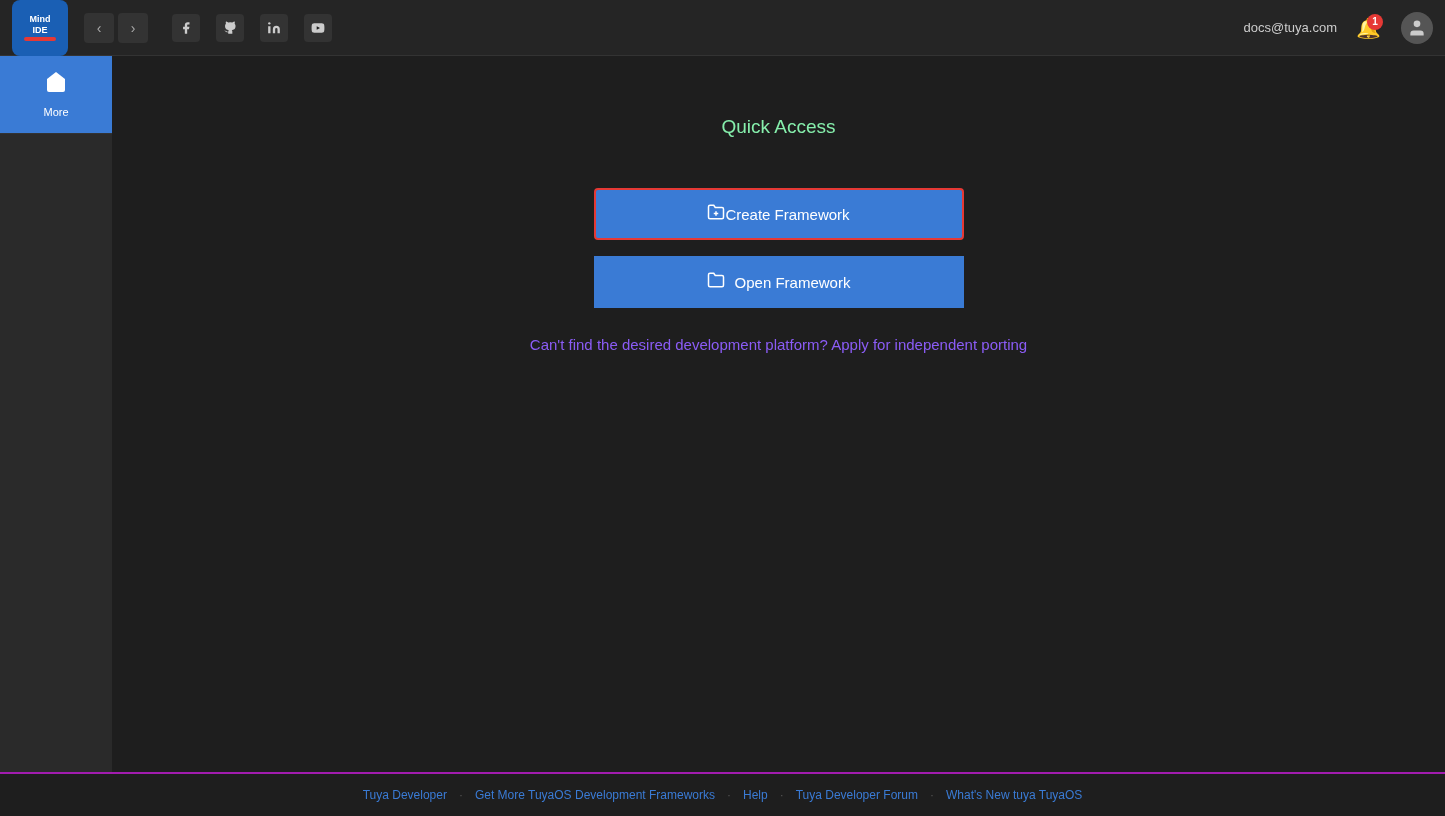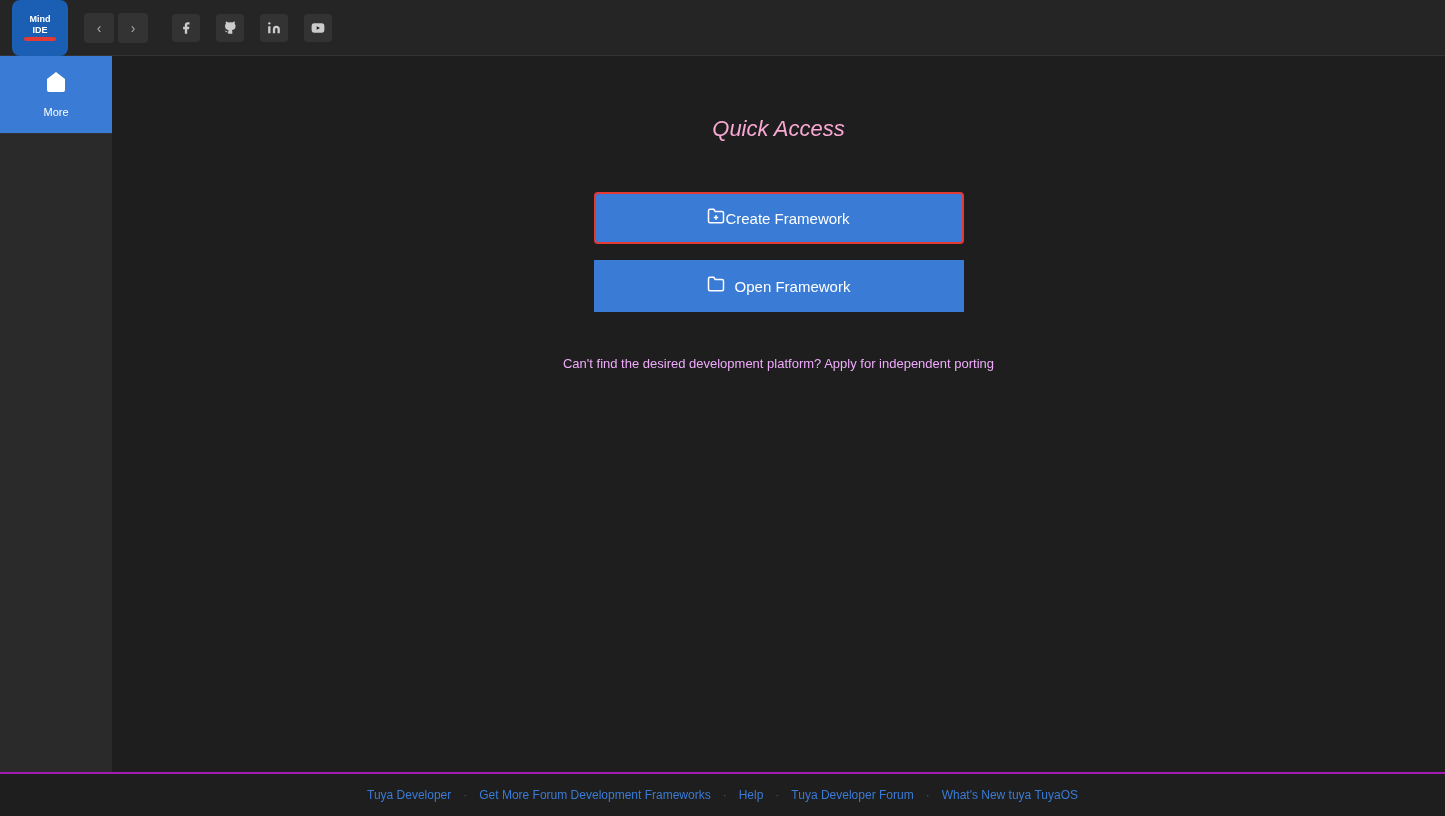--- a/index.html
+++ b/index.html
@@ -159,25 +159,24 @@
     .content {
       flex: 1;
       background: #1e1e1e;
       display: flex;
       flex-direction: column;
       align-items: center;
       padding-top: 60px;
     }
 
     .quick-access-title {
-      color: #f9a8d4;
-      font-size: 22px;
+      color: #86efac;
+      font-size: 19px;
       font-weight: 500;
       margin-bottom: 50px;
-      font-style: italic;
     }
 
     .action-buttons {
       display: flex;
       flex-direction: column;
       gap: 16px;
       width: 370px;
     }
 
     .btn-create-framework {
@@ -207,23 +206,23 @@
       align-items: center;
       justify-content: center;
       gap: 10px;
     }
 
     .btn-icon {
       font-size: 16px;
     }
 
     .porting-link {
-      margin-top: 44px;
-      color: #f0abfc;
-      font-size: 13px;
+      margin-top: 28px;
+      color: #8b5cf6;
+      font-size: 15px;
       cursor: pointer;
       text-decoration: none;
     }
 
     
     .footer {
       height: 44px;
       background: #1e1e1e;
       display: flex;
       align-items: center;
@@ -303,20 +302,33 @@
             <circle cx="4" cy="4" r="2" fill="#ccc"></circle>
           </svg>
       </div>
       <div class="social-icon">
         <svg width="14" height="14" viewBox="0 0 24 24" fill="#ccc">
             <path d="M22.54 6.42a2.78 2.78 0 00-1.94-1.95C18.88 4 12 4 12 4s-6.88 0-8.6.47A2.78 2.78 0 001.46 6.42 29 29 0 001 12a29 29 0 00.46 5.58A2.78 2.78 0 003.4 19.53C5.12 20 12 20 12 20s6.88 0 8.6-.47a2.78 2.78 0 001.94-1.95A29 29 0 0023 12a29 29 0 00-.46-5.58z"></path>
             <polygon points="9.75 15.02 15.5 12 9.75 8.98 9.75 15.02" fill="#1e1e1e"></polygon>
           </svg>
       </div>
     </div>
+  </div>
+  <div class="topbar-right">
+    <span class="user-email">docs@tuya.com</span>
+    <button class="notif-btn">
+      <span class="notif-icon">🔔</span>
+      <span class="notif-badge">1</span>
+    </button>
+    <button class="avatar-btn">
+      <svg width="20" height="20" viewBox="0 0 24 24" fill="#ccc">
+          <path d="M20 21v-2a4 4 0 00-4-4H8a4 4 0 00-4 4v2"></path>
+          <circle cx="12" cy="7" r="4"></circle>
+        </svg>
+    </button>
   </div>
 </div>
 
 <div class="main-layout">
 
   <div class="sidebar">
     <div class="sidebar-item">
       <span class="sidebar-icon">
         <svg width="24" height="24" viewBox="0 0 24 24" fill="white">
             <path d="M3 9l9-7 9 7v11a2 2 0 01-2 2H5a2 2 0 01-2-2z"></path>
@@ -349,20 +361,20 @@
         <span>Open Framework</span>
       </button>
     </div>
     <a class="porting-link">Can't find the desired development platform? Apply for independent porting</a>
   </div>
 </div>
 
 <div class="footer">
   <a class="footer-link">Tuya Developer</a>
   <span class="footer-sep">·</span>
-  <a class="footer-link">Get More Forum Development Frameworks</a>
+  <a class="footer-link">Get More TuyaOS Development Frameworks</a>
   <span class="footer-sep">·</span>
   <a class="footer-link">Help</a>
   <span class="footer-sep">·</span>
   <a class="footer-link">Tuya Developer Forum</a>
   <span class="footer-sep">·</span>
   <a class="footer-link">What's New tuya TuyaOS</a>
 </div>
 
 </body></html>

